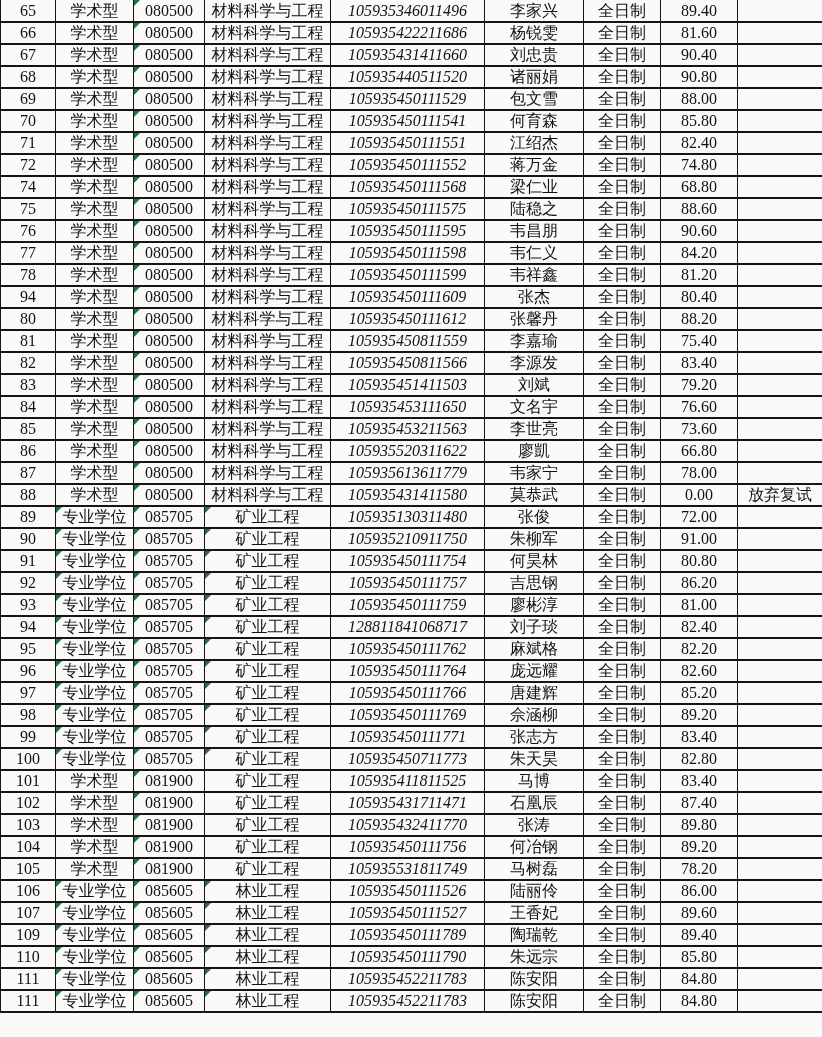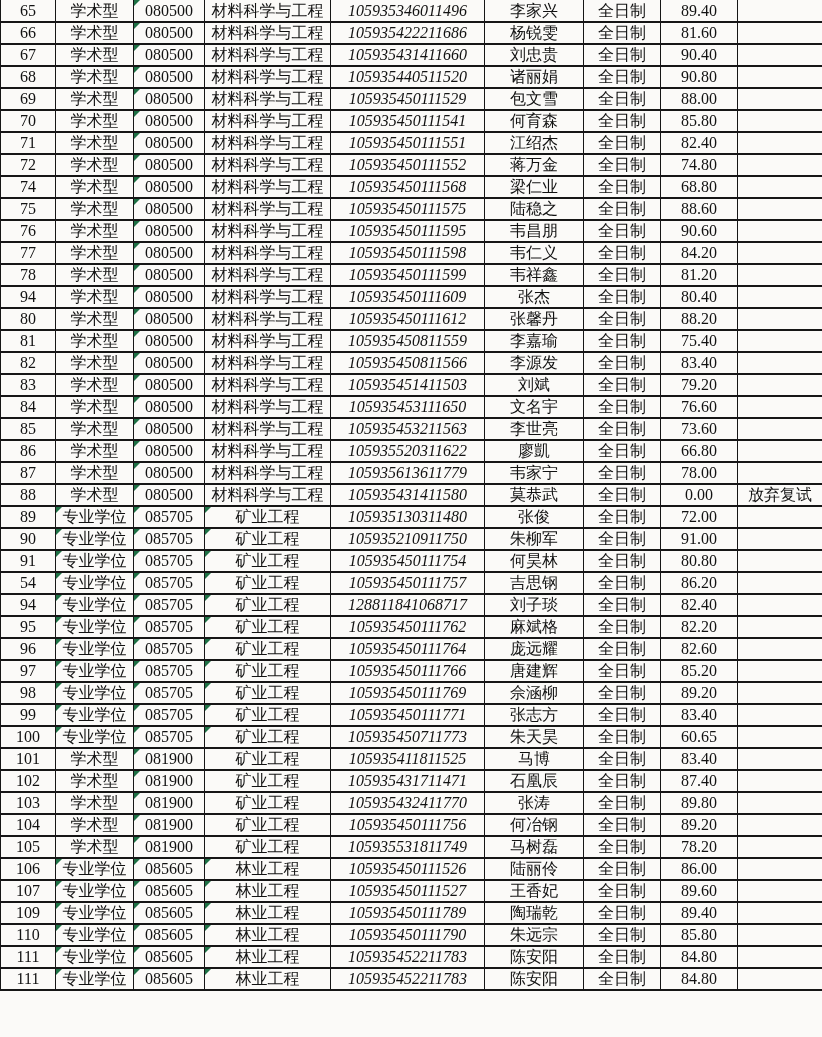--- a/index.html
+++ b/index.html
@@ -340,31 +340,42 @@
     <td class="c-type">专业学位<span class="tri"></span></td>
     <td class="c-code">085705<span class="tri"></span></td>
     <td class="c-major">矿业工程<span class="tri"></span></td>
     <td class="c-id">105935450111754</td>
     <td class="c-name">何昊林</td>
     <td class="c-mode">全日制</td>
     <td class="c-score">80.80</td>
     <td class="c-remark"></td>
   </tr>
         <tr>
-    <td class="c-no">54</td>
+    <td class="c-no">92</td>
     <td class="c-type">专业学位<span class="tri"></span></td>
     <td class="c-code">085705<span class="tri"></span></td>
     <td class="c-major">矿业工程<span class="tri"></span></td>
     <td class="c-id">105935450111757</td>
     <td class="c-name">吉思钢</td>
     <td class="c-mode">全日制</td>
     <td class="c-score">86.20</td>
     <td class="c-remark"></td>
   </tr>
         <tr>
+    <td class="c-no">93</td>
+    <td class="c-type">专业学位<span class="tri"></span></td>
+    <td class="c-code">085705<span class="tri"></span></td>
+    <td class="c-major">矿业工程<span class="tri"></span></td>
+    <td class="c-id">105935450111759</td>
+    <td class="c-name">廖彬淳</td>
+    <td class="c-mode">全日制</td>
+    <td class="c-score">81.00</td>
+    <td class="c-remark"></td>
+  </tr>
+        <tr>
     <td class="c-no">94</td>
     <td class="c-type">专业学位<span class="tri"></span></td>
     <td class="c-code">085705<span class="tri"></span></td>
     <td class="c-major">矿业工程<span class="tri"></span></td>
     <td class="c-id">128811841068717</td>
     <td class="c-name">刘子琰</td>
     <td class="c-mode">全日制</td>
     <td class="c-score">82.40</td>
     <td class="c-remark"></td>
   </tr>
@@ -424,21 +435,21 @@
     <td class="c-remark"></td>
   </tr>
         <tr>
     <td class="c-no">100</td>
     <td class="c-type">专业学位<span class="tri"></span></td>
     <td class="c-code">085705<span class="tri"></span></td>
     <td class="c-major">矿业工程<span class="tri"></span></td>
     <td class="c-id">105935450711773</td>
     <td class="c-name">朱天昊</td>
     <td class="c-mode">全日制</td>
-    <td class="c-score">60.65</td>
+    <td class="c-score">82.80</td>
     <td class="c-remark"></td>
   </tr>
         <tr>
     <td class="c-no">101</td>
     <td class="c-type">学术型</td>
     <td class="c-code">081900<span class="tri"></span></td>
     <td class="c-major">矿业工程</td>
     <td class="c-id">105935411811525</td>
     <td class="c-name">马博</td>
     <td class="c-mode">全日制</td>

